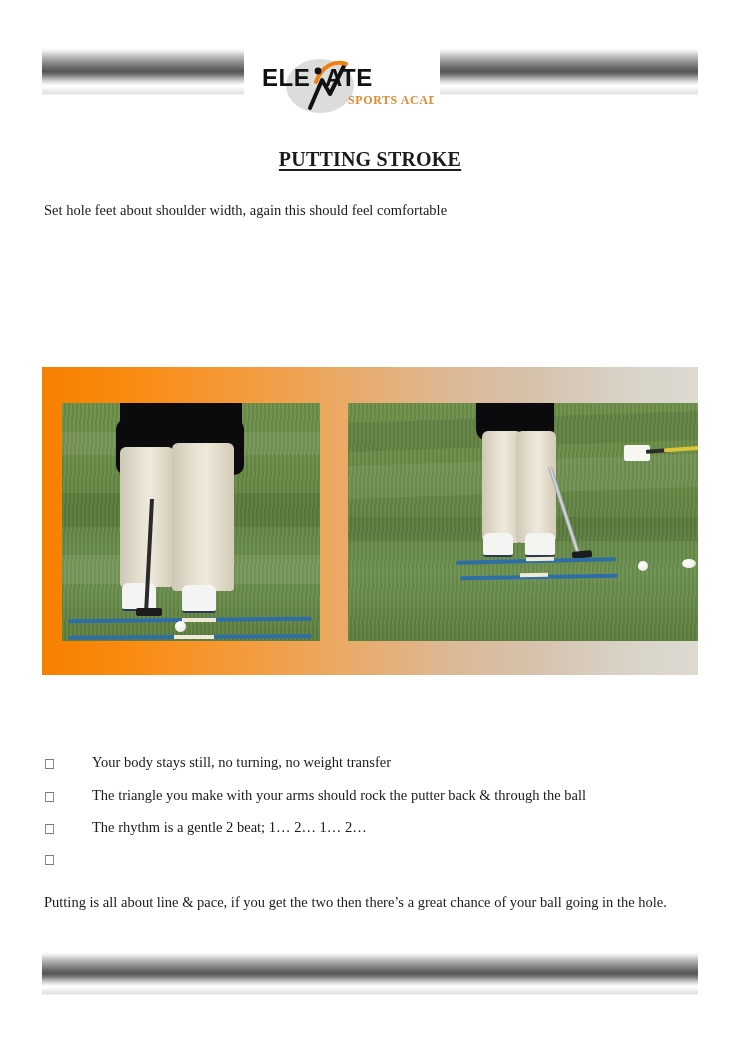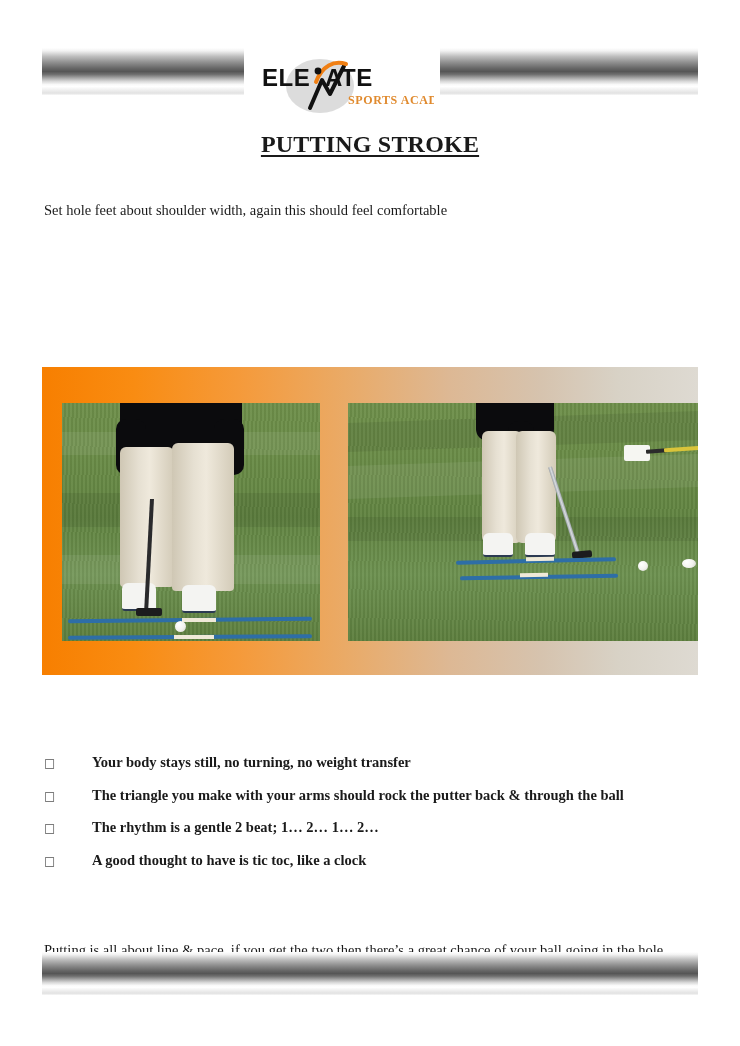--- a/index.html
+++ b/index.html
@@ -52,23 +52,23 @@
     top: 56px;
     width: 186px;
     height: 60px;
   }
 
   
   #page-title {
     position: absolute;
     left: 0;
     right: 0;
-    top: 131px;
+    top: 148px;
     text-align: center;
-    font-size: 24px;
+    font-size: 20px;
     font-weight: bold;
     letter-spacing: 0.2px;
     text-decoration: underline;
     text-underline-offset: 3px;
   }
 
   
   #intro {
     position: absolute;
     left: 44px;
@@ -208,31 +208,30 @@
     font-size: 14.5px;
     line-height: 1;
   }
   .bullet-marker {
     width: 48px;
     flex: 0 0 48px;
     font-family: "DejaVu Sans", sans-serif;
     font-size: 12px;
     color: #555;
   }
-  .bullet-text { white-space: nowrap; font-weight: bold; }
+  .bullet-text { white-space: nowrap; }
 
   #closing {
     position: absolute;
     left: 44px;
     top: 895px;
     width: 656px;
     font-size: 14.5px;
     line-height: 1;
     white-space: nowrap;
-    margin-top: 48px;
   }
 </style>
 </head>
 <body>
 
 <div class="page">
 
   <div class="metal-bar" id="bar-top-left"></div>
   <div class="metal-bar" id="bar-top-right"></div>
 
@@ -328,21 +327,20 @@
     <div class="bullet-row">
       <span class="bullet-marker">□</span>
       <span class="bullet-text">The triangle you make with your arms should rock the putter back &amp; through the ball</span>
     </div>
     <div class="bullet-row">
       <span class="bullet-marker">□</span>
       <span class="bullet-text">The rhythm is a gentle 2 beat; 1… 2… 1… 2…</span>
     </div>
     <div class="bullet-row">
       <span class="bullet-marker">□</span>
-      <span class="bullet-text">A good thought to have is tic toc, like a clock</span>
     </div>
   </div>
 
   <div id="closing">Putting is all about line &amp; pace, if you get the two then there’s a great chance of your ball going in the hole.</div>
 
   <div class="metal-bar" id="bar-bottom"></div>
 
 </div>
 
 </body></html>

